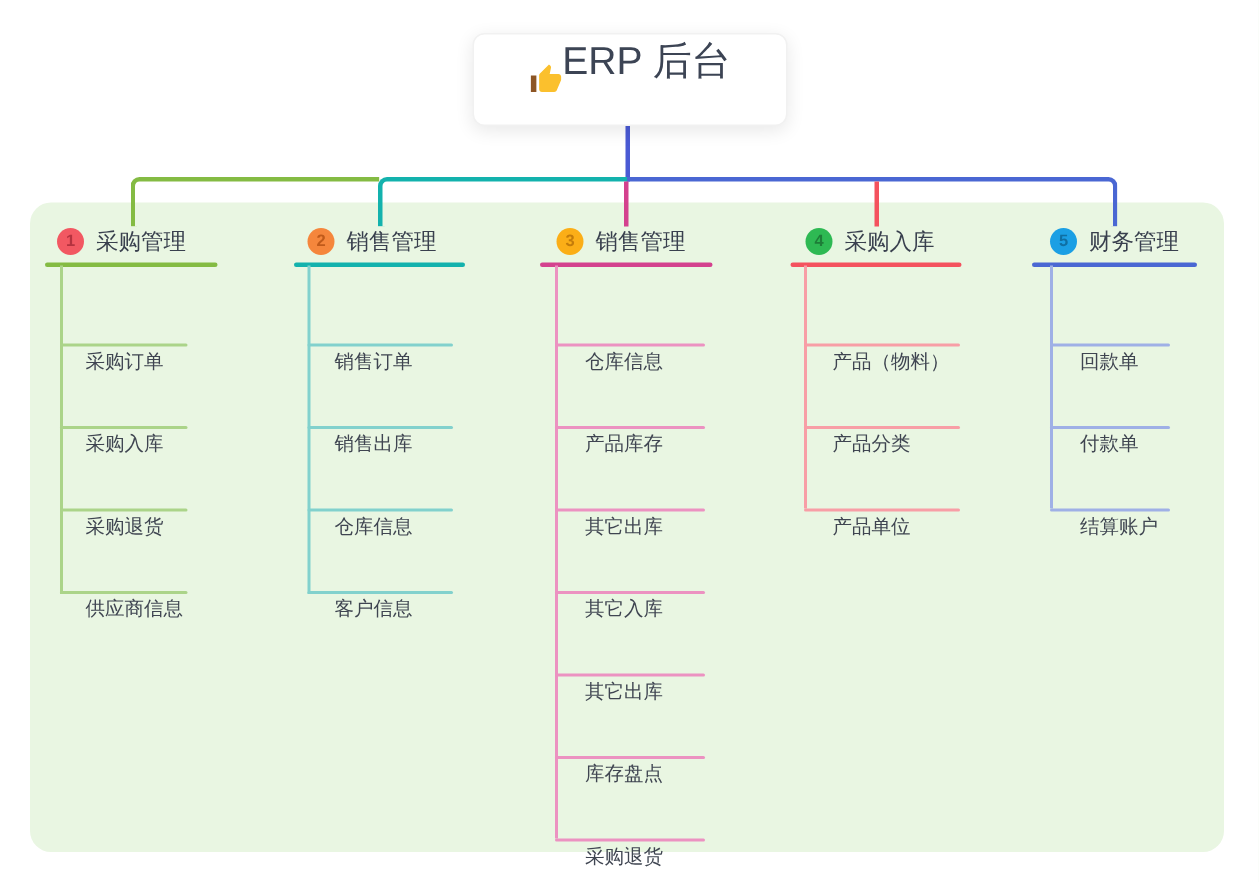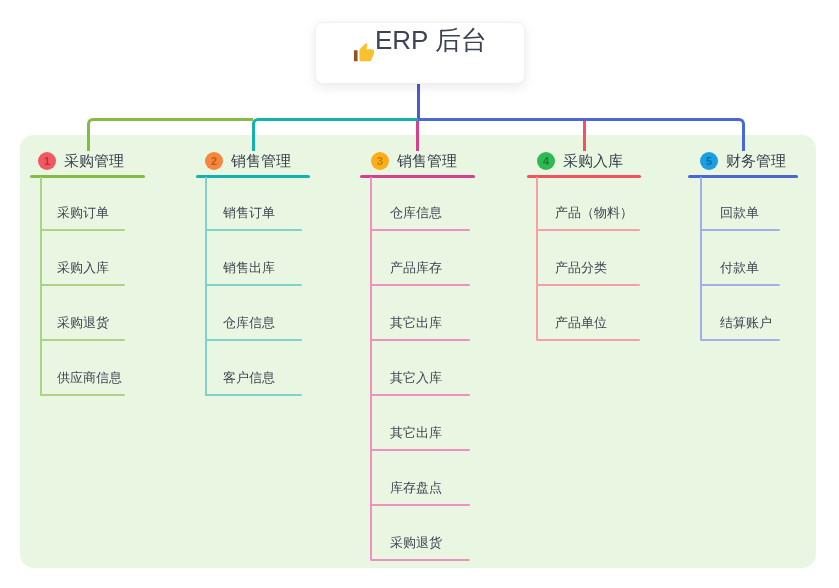--- a/index.html
+++ b/index.html
@@ -34,21 +34,21 @@
   
   .branch-header{position:absolute;top:150px;height:22px;display:flex;align-items:center;gap:8px;
                  font-size:15px;color:#39404e;cursor:default;white-space:nowrap;}
   .badge{width:18px;height:18px;border-radius:50%;display:flex;align-items:center;justify-content:center;
          font-size:11px;font-weight:bold;flex:0 0 auto;}
   .head-line{position:absolute;top:175px;height:3px;border-radius:2px;}
   .trunk{position:absolute;top:177px;width:2px;}
 
   
   .child-label{position:absolute;height:20px;line-height:20px;font-size:13px;color:#3f4551;
-               white-space:nowrap;cursor:default;}
+               white-space:nowrap;cursor:default;margin-top:28px;}
   .child-line{position:absolute;height:2px;border-radius:1px;}
 
   
   .s0{top:203px}.s1{top:258px}.s2{top:313px}.s3{top:368px}.s4{top:423px}.s5{top:478px}.s6{top:533px}
   .u0{top:229px}.u1{top:284px}.u2{top:339px}.u3{top:394px}.u4{top:449px}.u5{top:504px}.u6{top:559px}
 
   
   .hb1{left:38px}.hl1{left:30px;width:115px}.t1{left:40px;height:219px}
   .cb1 .child-label{left:57px}.cb1 .child-line{left:40px;width:85px}
   .hb2{left:205px}.hl2{left:196px;width:114px}.t2{left:205px;height:219px}

